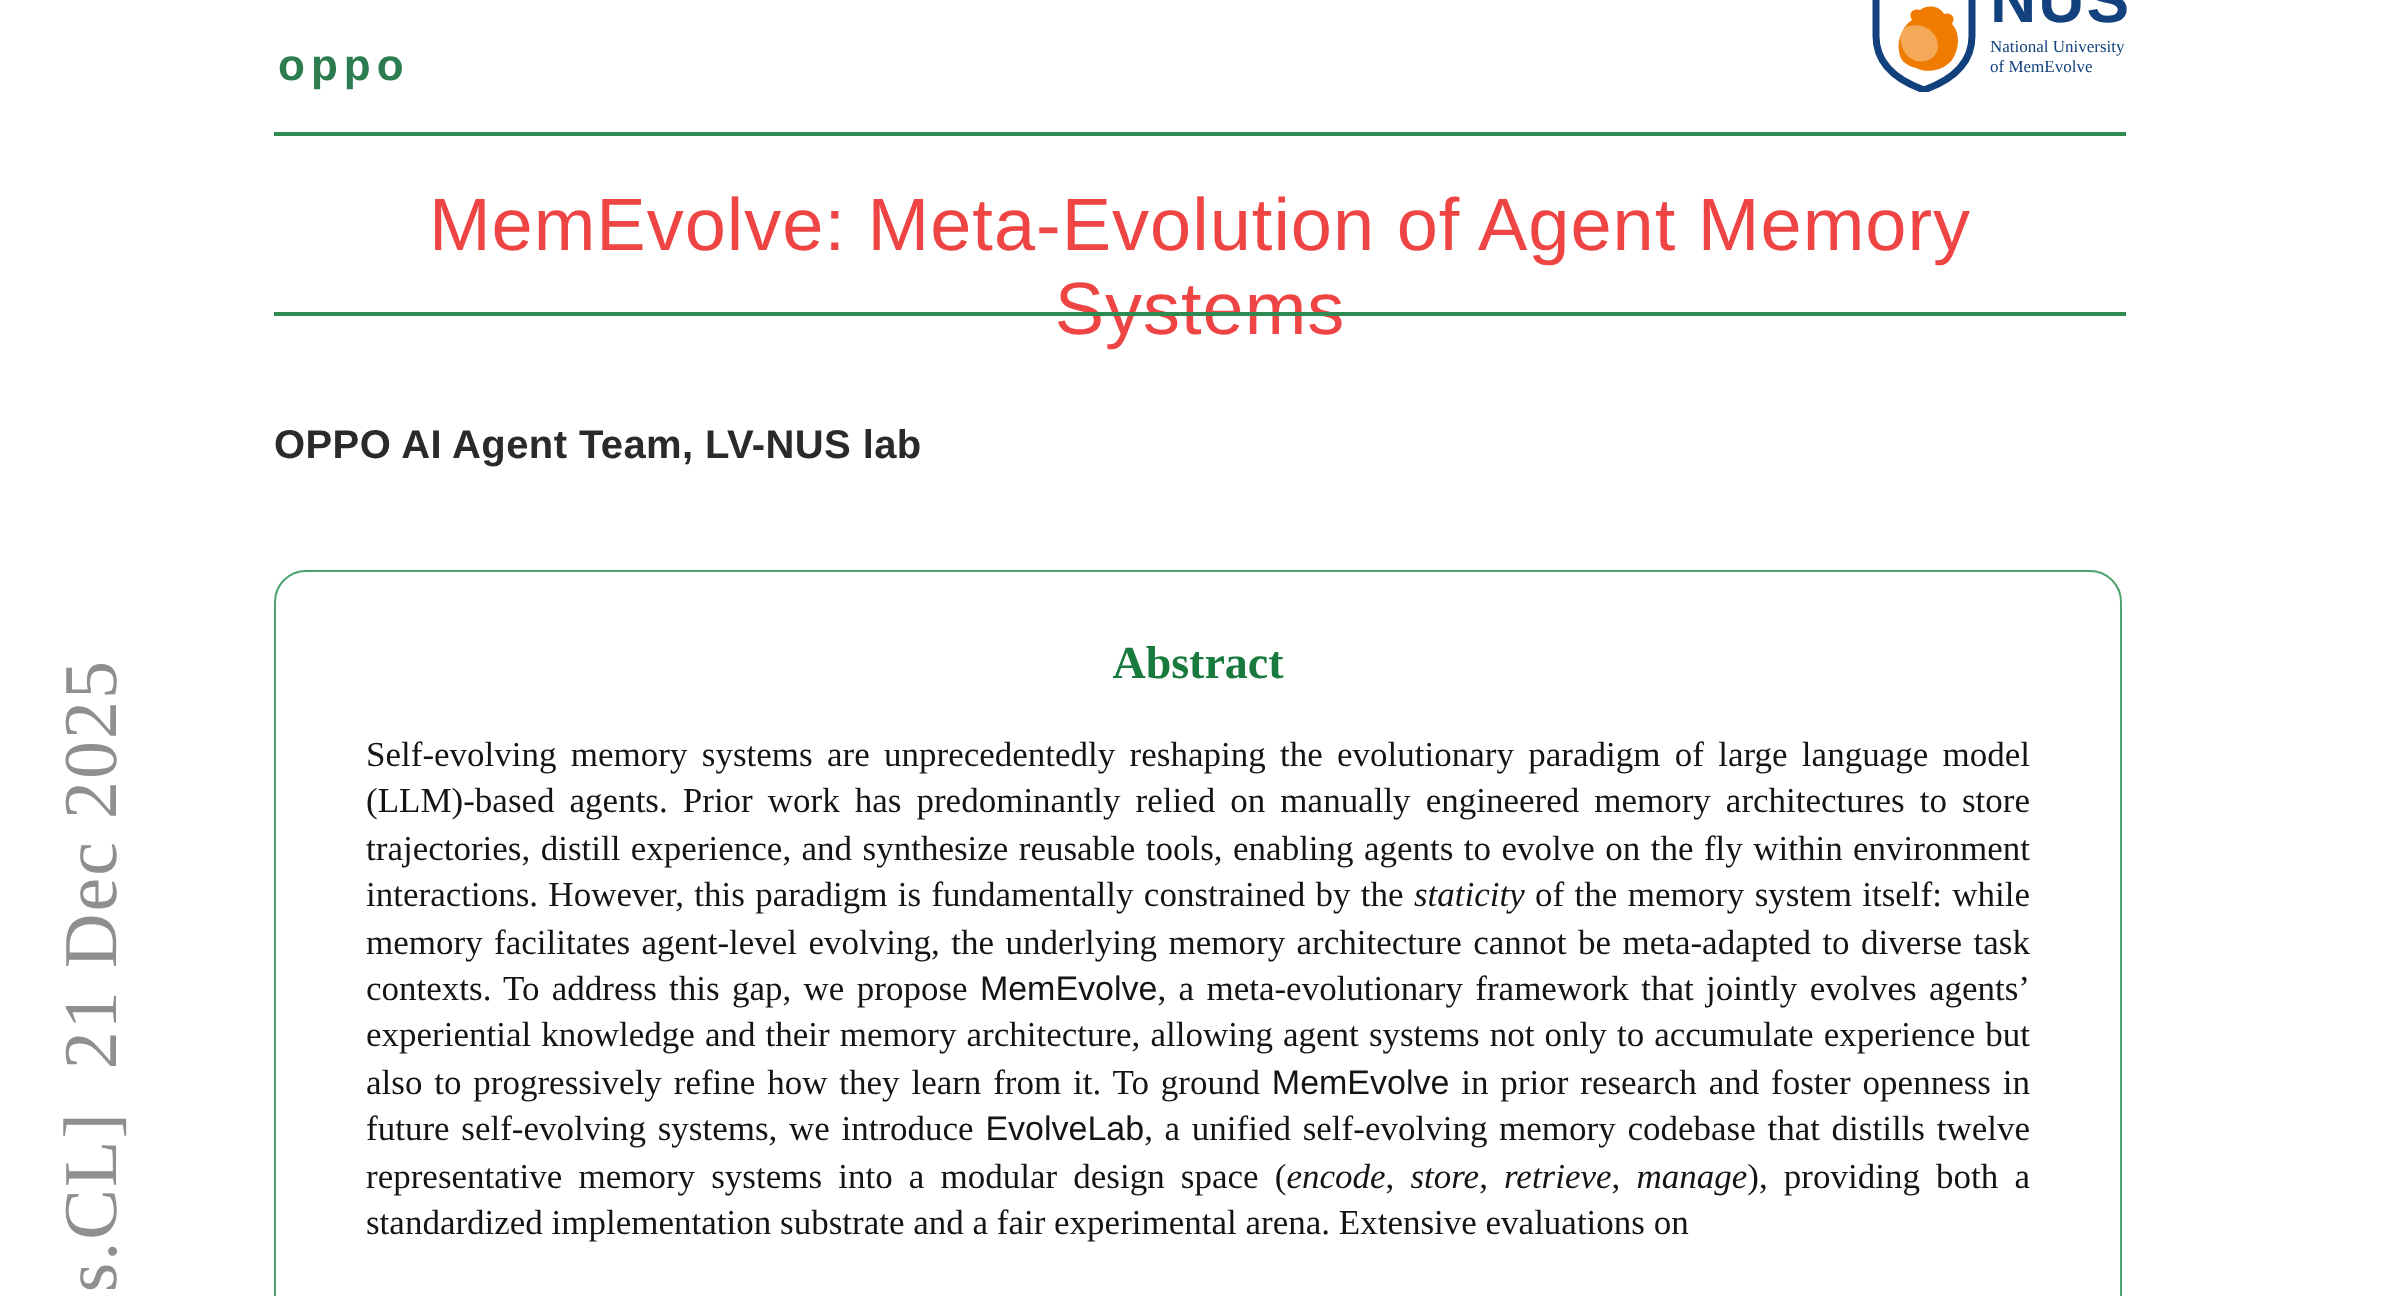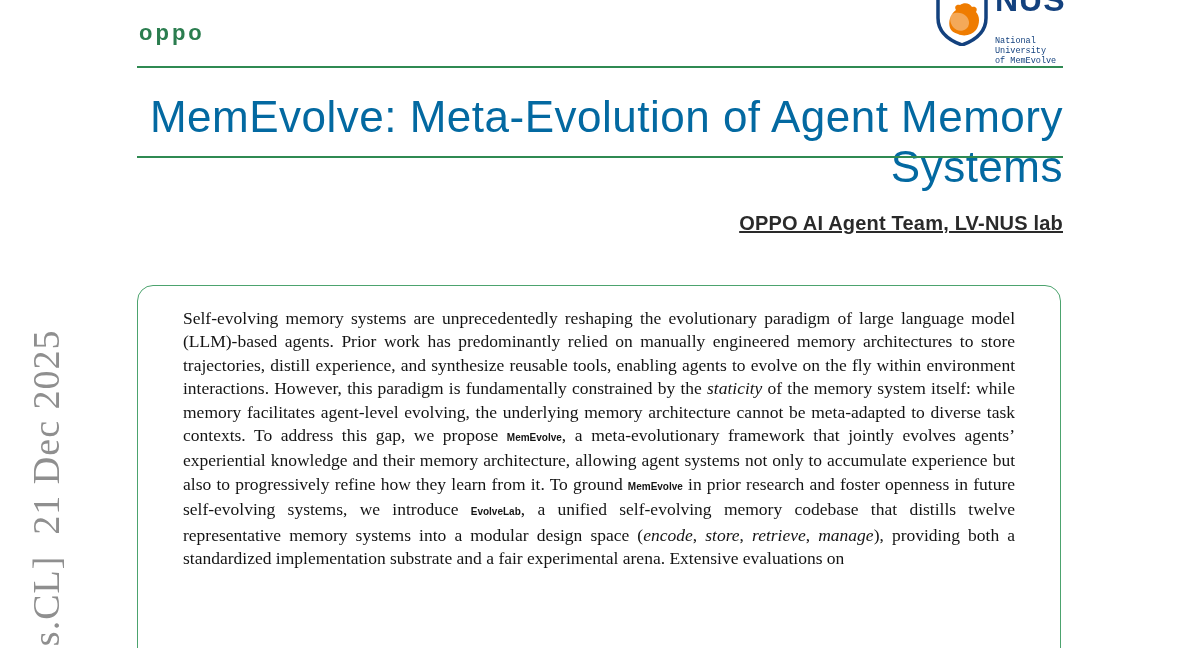--- a/index.html
+++ b/index.html
@@ -25,58 +25,58 @@
     position:absolute;left:936px;top:-16px;width:140px;
     display:flex;gap:7px;align-items:flex-start;
   }
   .nus-shield{width:52px;height:62px;flex:0 0 auto;}
   .nus-textcol{display:flex;flex-direction:column;}
   .nus-wordmark{
     font-weight:700;font-size:32px;line-height:32px;color:#13417e;
     letter-spacing:1px;font-family:"Liberation Sans",sans-serif;
   }
   .nus-sub{
-    font-size:8.5px;line-height:10px;color:#13417e;margin-top:20px;
-    font-family:Liberation Mono, monospace;
+    font-size:8.5px;line-height:10px;color:#13417e;margin-top:2px;
+    font-family:Liberation Serif, serif;
   }
   .rule{
     position:absolute;left:137px;width:926px;height:2px;
     background:#2f8a52;
   }
   .rule-top{top:66px;}
   .rule-title{top:156px;}
   .paper-title{
     position:absolute;left:137px;top:92px;width:926px;
-    text-align:right;font-family:"Liberation Sans",sans-serif;
-    font-weight:300;font-size:44px;color:#0369a1;letter-spacing:0.5px;
+    text-align:center;font-family:"Liberation Sans",sans-serif;
+    font-weight:300;font-size:37px;color:#ef4444;letter-spacing:0.5px;
   }
   .authors{
     position:absolute;left:137px;top:212px;width:926px;
-    text-align:right;font-family:"Liberation Sans",sans-serif;
-    font-weight:600;font-size:20px;color:#2a2a2a;letter-spacing:0.2px;text-decoration:underline;
+    text-align:left;font-family:"Liberation Sans",sans-serif;
+    font-weight:600;font-size:20px;color:#2a2a2a;letter-spacing:0.2px;
   }
   
   .abstract-box{
     position:absolute;left:137px;top:285px;width:924px;height:420px;
     border:1.5px solid #4ca36e;border-radius:16px;background:#ffffff;
     box-sizing:border-box;
   }
   .abstract-heading{
     margin-top:33px;text-align:center;
     font-family:"Liberation Serif",serif;font-weight:700;
     font-size:23px;color:#187a3c;
   }
   .abstract-text{
     margin:21px 45px 0 45px;text-align:justify;
     font-family:"Liberation Serif",serif;font-size:17.5px;
     line-height:23.4px;color:#141414;
   }
   .abstract-text .seg-italic{font-style:italic;}
   .abstract-text .seg-brand{
-    font-family:"Liberation Sans",sans-serif;font-weight:700;font-size:10px;
+    font-family:"Liberation Sans",sans-serif;font-weight:400;font-size:17px;
   }
 </style>
 </head>
 <body>
 
 <div class="watermark">cs.CL]  21 Dec 2025</div>
 
 <div class="oppo-logo">oppo</div>
 
 <div class="nus-logo">
@@ -104,14 +104,15 @@
 
 <div class="rule rule-top"></div>
 
 <div class="paper-title">MemEvolve: Meta-Evolution of Agent Memory Systems</div>
 
 <div class="rule rule-title"></div>
 
 <div class="authors">OPPO AI Agent Team, LV-NUS lab</div>
 
 <div class="abstract-box">
+  <div class="abstract-heading">Abstract</div>
   <p class="abstract-text"><span class="seg-normal">Self-evolving memory systems are unprecedentedly reshaping the evolutionary paradigm of large language model (LLM)-based agents.  Prior work has predominantly relied on manually engineered memory architectures to store trajectories, distill experience, and synthesize reusable tools, enabling agents to evolve on the fly within environment interactions. However, this paradigm is fundamentally constrained by the </span><span class="seg-italic">staticity</span><span class="seg-normal"> of the memory system itself: while memory facilitates agent-level evolving, the underlying memory architecture cannot be meta-adapted to diverse task contexts. To address this gap, we propose </span><span class="seg-brand">MemEvolve</span><span class="seg-normal">, a meta-evolutionary framework that jointly evolves agents’ experiential knowledge and their memory architecture, allowing agent systems not only to accumulate experience but also to progressively refine how they learn from it. To ground </span><span class="seg-brand">MemEvolve</span><span class="seg-normal"> in prior research and foster openness in future self-evolving systems, we introduce </span><span class="seg-brand">EvolveLab</span><span class="seg-normal">, a unified self-evolving memory codebase that distills twelve representative memory systems into a modular design space (</span><span class="seg-italic">encode</span><span class="seg-normal">, </span><span class="seg-italic">store</span><span class="seg-normal">, </span><span class="seg-italic">retrieve</span><span class="seg-normal">, </span><span class="seg-italic">manage</span><span class="seg-normal">), providing both a standardized implementation substrate and a fair experimental arena. Extensive evaluations on</span></p>
 </div>
 
 </body></html>

